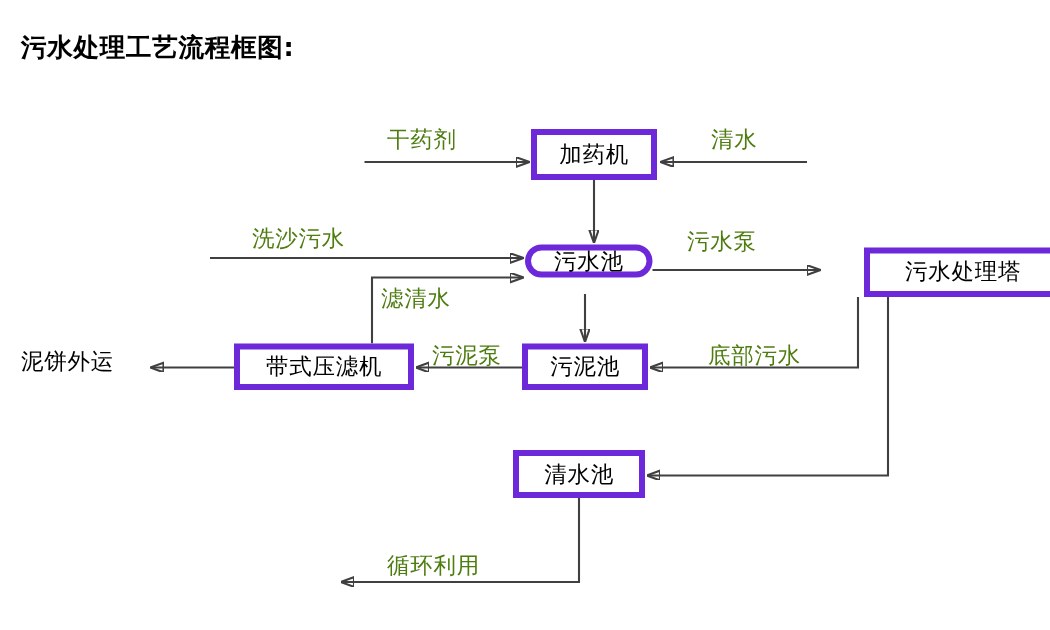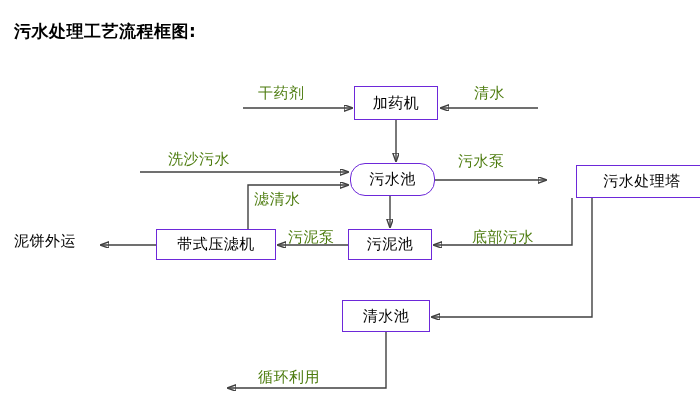--- a/index.html
+++ b/index.html
@@ -21,21 +21,21 @@
     top: 20px;
     font-size: 17px;
     font-weight: bold;
     color: #000000;
     letter-spacing: 0.5px;
     white-space: nowrap;
   }
   .node {
     position: absolute;
     box-sizing: border-box;
-    border: 1px solid #6d28d9;
+    border: 4px solid #6d28d9;
     background: #ffffff;
     display: flex;
     align-items: center;
     justify-content: center;
     font-size: 15px;
     color: #000000;
     white-space: nowrap;
     letter-spacing: 0.5px;
   }
   .edge-label {
@@ -102,21 +102,21 @@
 
     <path d="M156,245 L101,245" marker-end="url(#arw)"></path>
 
     <path d="M386,332 L386,388 L228,388" marker-end="url(#arw)"></path>
   </svg>
 
   <div class="node" style="left:354px; top:86px; width:84px; height:34px;">
     <span>加药机</span>
   </div>
 
-  <div class="node" style="left:350px; top:163px; width:85px; height:33px;border-radius:15px;">
+  <div class="node" style="left:350px; top:163px; width:85px; height:22px;border-radius:15px;">
     <span>污水池</span>
   </div>
 
   <div class="node" style="left:576px; top:165px; width:132px; height:33px;">
     <span>污水处理塔</span>
   </div>
 
   <div class="node" style="left:156px; top:229px; width:120px; height:31px;justify-content:center;">
     <span>带式压滤机</span>
   </div>

